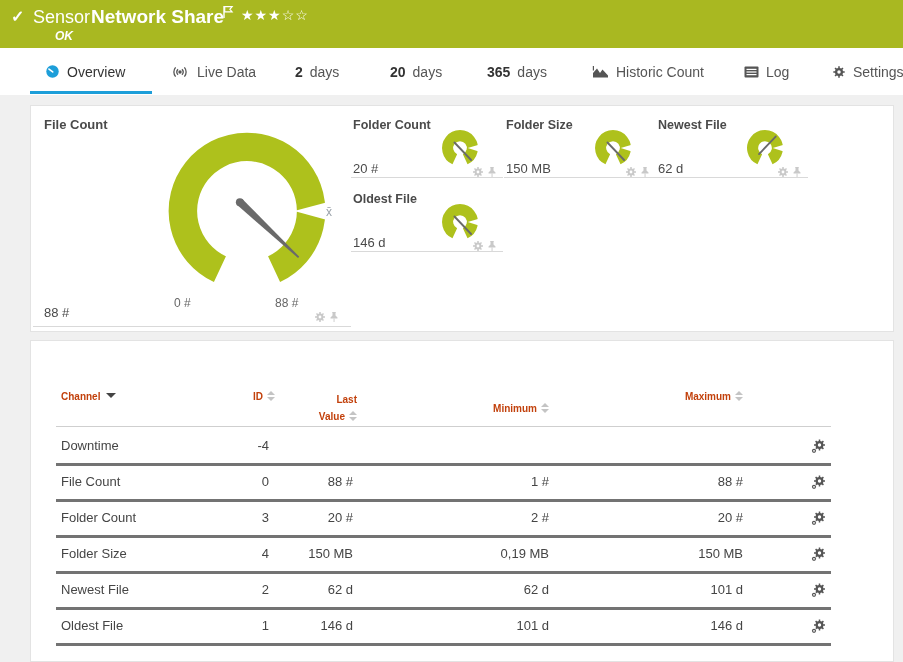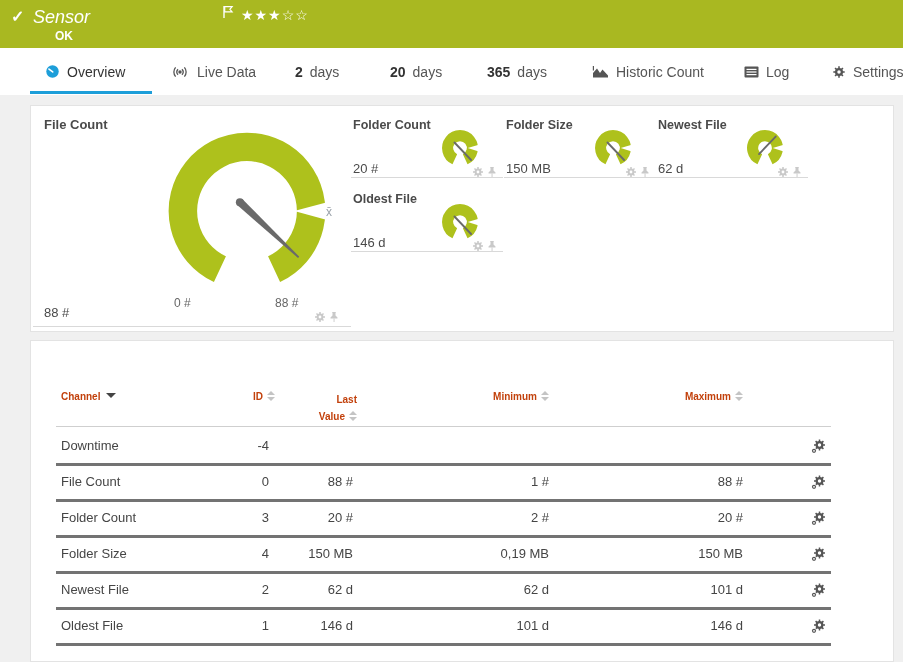--- a/index.html
+++ b/index.html
@@ -4,25 +4,25 @@
 <style>
   html,body{margin:0;padding:0;}
   body{
     width:903px;height:662px;position:relative;overflow:hidden;
     font-family:"Liberation Sans",sans-serif;background:#ffffff;
     -webkit-font-smoothing:antialiased;
   }
   
   .topbar{position:absolute;left:0;top:0;width:903px;height:48px;background:#a9b821;color:#fff;}
   .topbar .check{position:absolute;left:11px;top:7px;font-size:16px;font-weight:bold;}
-  .topbar .kind{position:absolute;left:33px;top:7px;font-size:18px;font-style:italic;font-weight:400;}
+  .topbar .kind{position:absolute;left:33px;top:7px;font-size:18px;font-weight:400;}
   .topbar .name{position:absolute;left:91px;top:6px;font-size:19px;font-weight:700;}
   .topbar .flag{position:absolute;left:222px;top:5px;}
   .topbar .stars{position:absolute;left:241px;top:7px;font-size:14px;letter-spacing:1px;}
-  .topbar .status{position:absolute;left:55px;top:29px;font-size:12px;font-weight:700;}
+  .topbar .status{position:absolute;left:55px;top:29px;font-size:12px;font-weight:700;font-style:italic;}
   
   .tabbar{position:absolute;left:0;top:48px;width:903px;height:64px;background:#fff;}
   .tab{position:absolute;top:0;height:47px;display:flex;align-items:center;gap:7px;
        font-size:14px;color:#555;cursor:pointer;white-space:nowrap;}
   .tab .num{font-weight:700;color:#333;}
   .tab.active{color:#333;}
   .tab-underline{position:absolute;left:30px;top:43px;width:122px;height:3px;background:#1d9ed9;}
   .tab svg{display:block;}
   
   .content{position:absolute;left:0;top:95px;width:903px;height:567px;background:#f0f0f0;}
@@ -48,21 +48,21 @@
   .mini .m-pin{position:absolute;left:135px;top:50px;}
   .mini-a{left:320px;top:8px;}
   .mini-b{left:473px;top:8px;}
   .mini-c{left:625px;top:8px;}
   .mini-d{left:320px;top:82px;}
   
   .th{position:absolute;top:50px;font-size:10px;font-weight:700;color:#c2410c;cursor:pointer;}
   .th-channel{left:30px;}
   .th-id{left:150px;width:94px;text-align:right;}
   .th-last{left:240px;width:86px;text-align:right;line-height:17px;}
-  .th-min{left:420px;width:98px;text-align:right;}
+  .th-min{left:420px;width:98px;text-align:right;margin-top:12px;}
   .th-max{left:614px;width:98px;text-align:right;}
   .hdr-underline{position:absolute;left:25px;top:85px;width:775px;height:1px;background:#cfcfcf;}
   .sort{display:inline-block;width:8px;margin-left:4px;vertical-align:-1px;}
   .sort i{display:block;width:0;height:0;border-left:4px solid transparent;border-right:4px solid transparent;}
   .sort .up{border-bottom:4px solid #c4c4c4;margin-bottom:2px;}
   .sort .dn{border-top:4px solid #c4c4c4;}
   .caret-down{display:inline-block;width:0;height:0;margin-left:6px;vertical-align:2px;
               border-left:5px solid transparent;border-right:5px solid transparent;border-top:5px solid #444;}
   .tbody{position:absolute;left:25px;top:89px;width:775px;}
   .trow{position:relative;height:33px;border-bottom:3px solid #737373;font-size:13px;color:#454545;}
@@ -73,20 +73,21 @@
   .c-min{left:375px;width:118px;text-align:right;}
   .c-max{left:569px;width:118px;text-align:right;}
   .c-edit{left:755px;top:8px !important;line-height:0 !important;cursor:pointer;}
 </style>
 </head>
 <body>
 
 <div class="topbar">
   <span class="check">✓</span>
   <span class="kind">Sensor</span>
+  <span class="name">Network Share</span>
   <span class="flag">
     <svg width="12" height="14" viewBox="0 0 12 14">
         <path d="M2 1 v12" stroke="#fff" stroke-width="1.4" fill="none"></path>
         <path d="M2.7 1.7 h7.4 l-2.2 2.6 2.2 2.6 H2.7 z" fill="none" stroke="#fff" stroke-width="1.2"></path>
       </svg>
   </span>
   <span class="stars"><span>★★★</span><span>☆☆</span></span>
   <span class="status">OK</span>
 </div>
 

